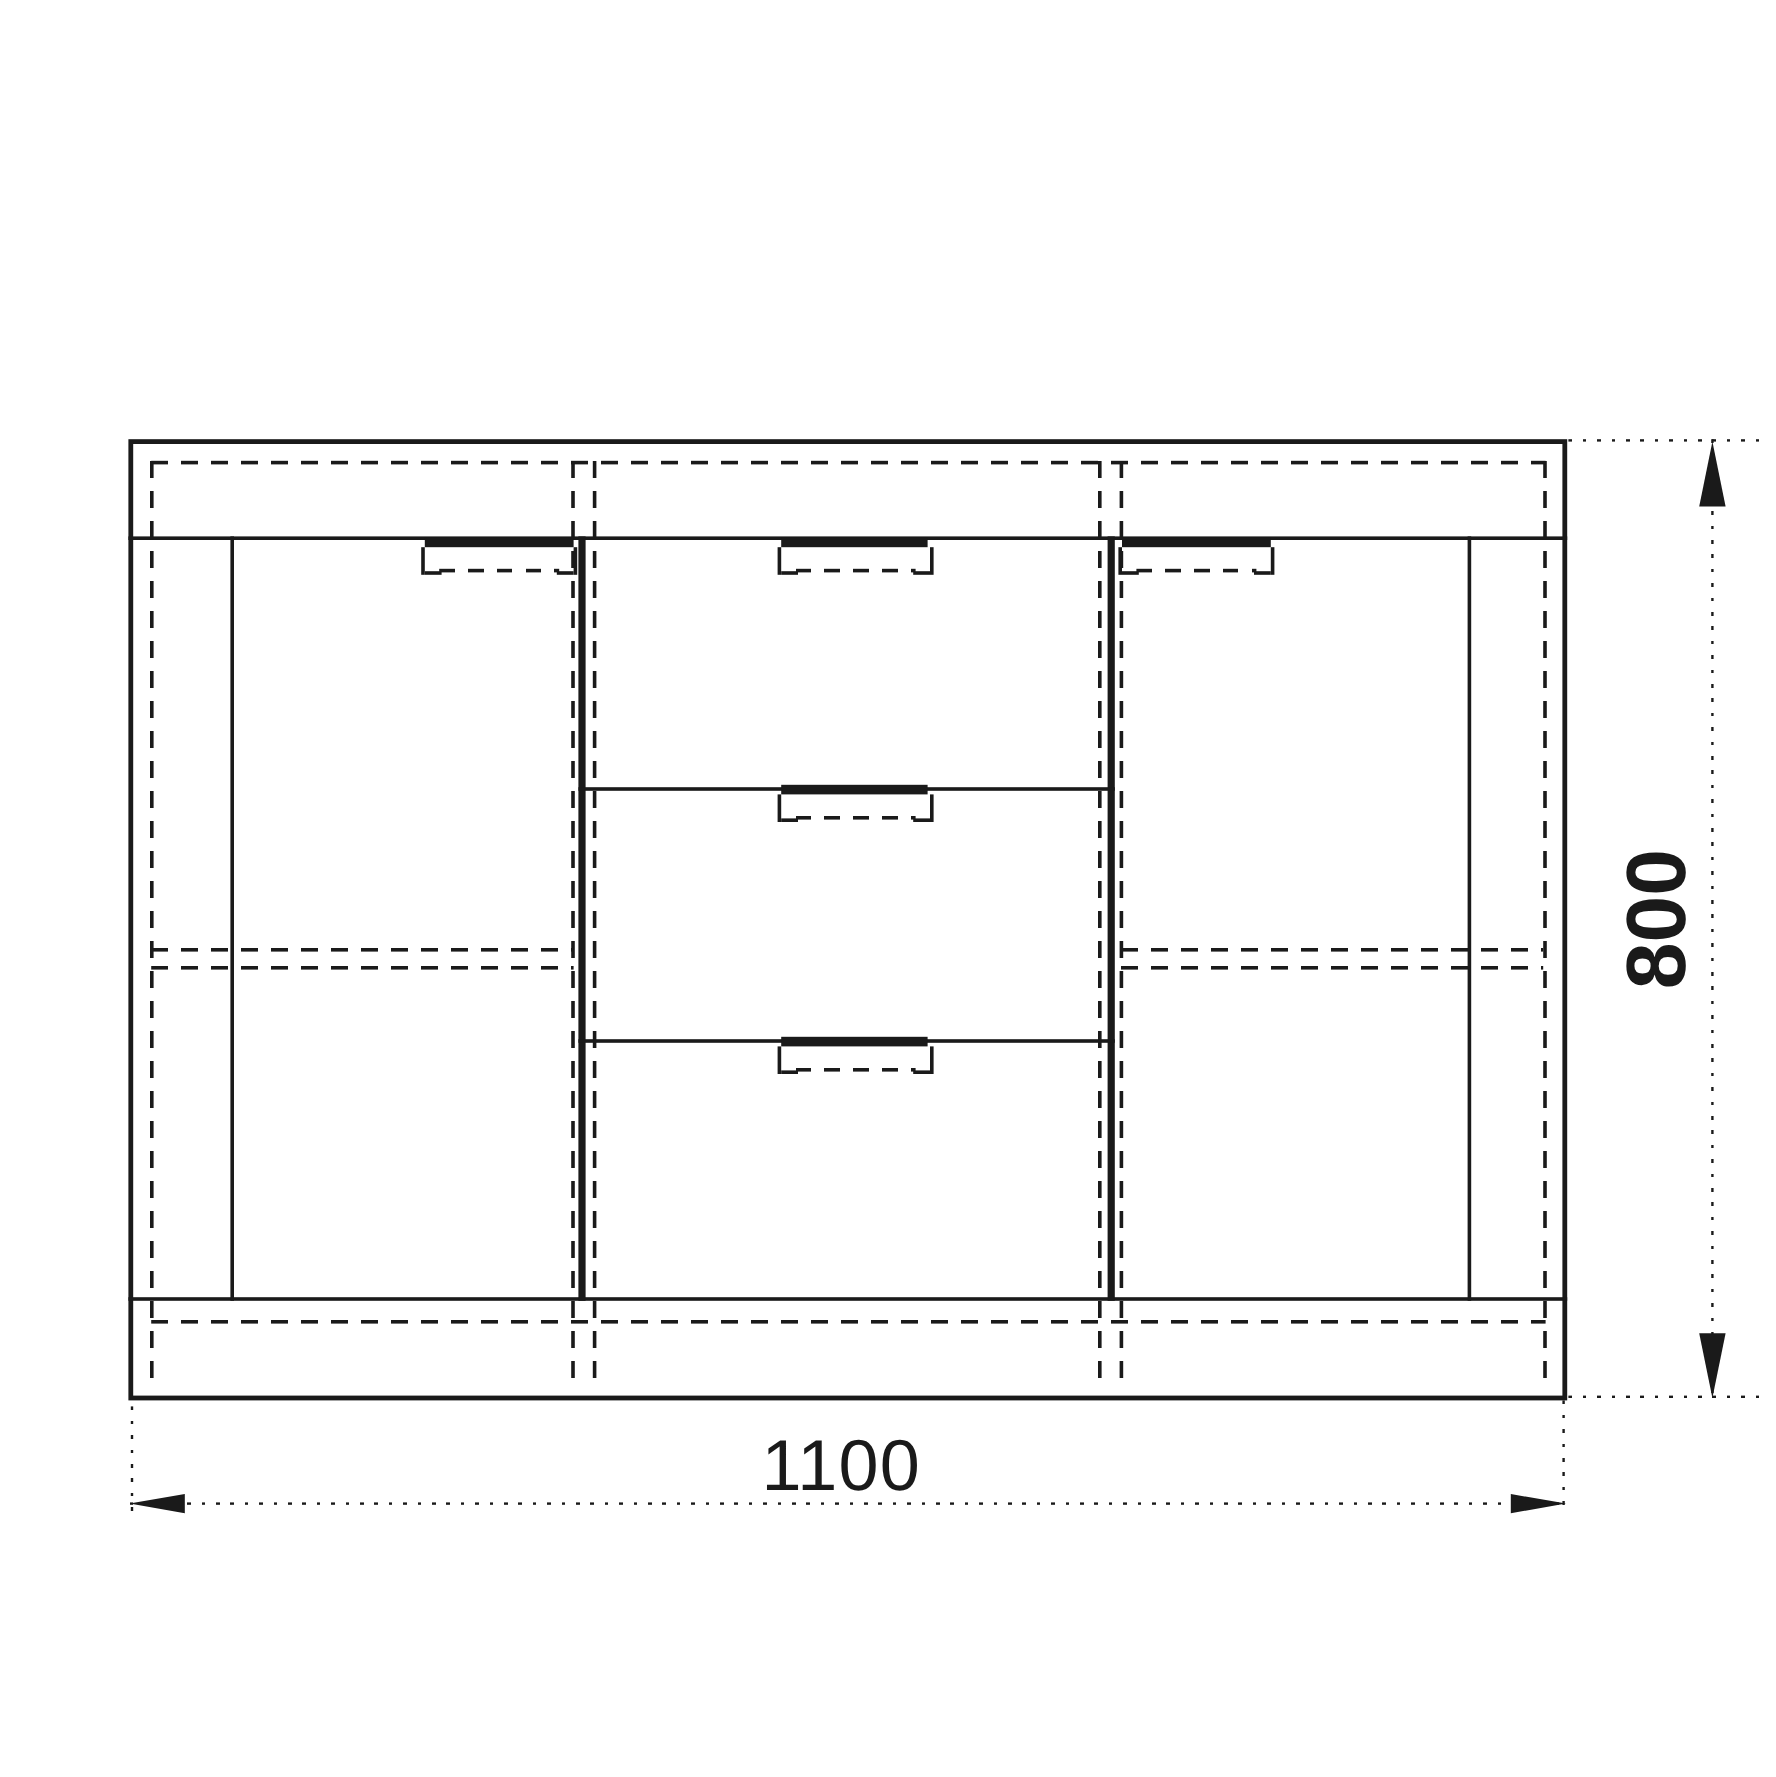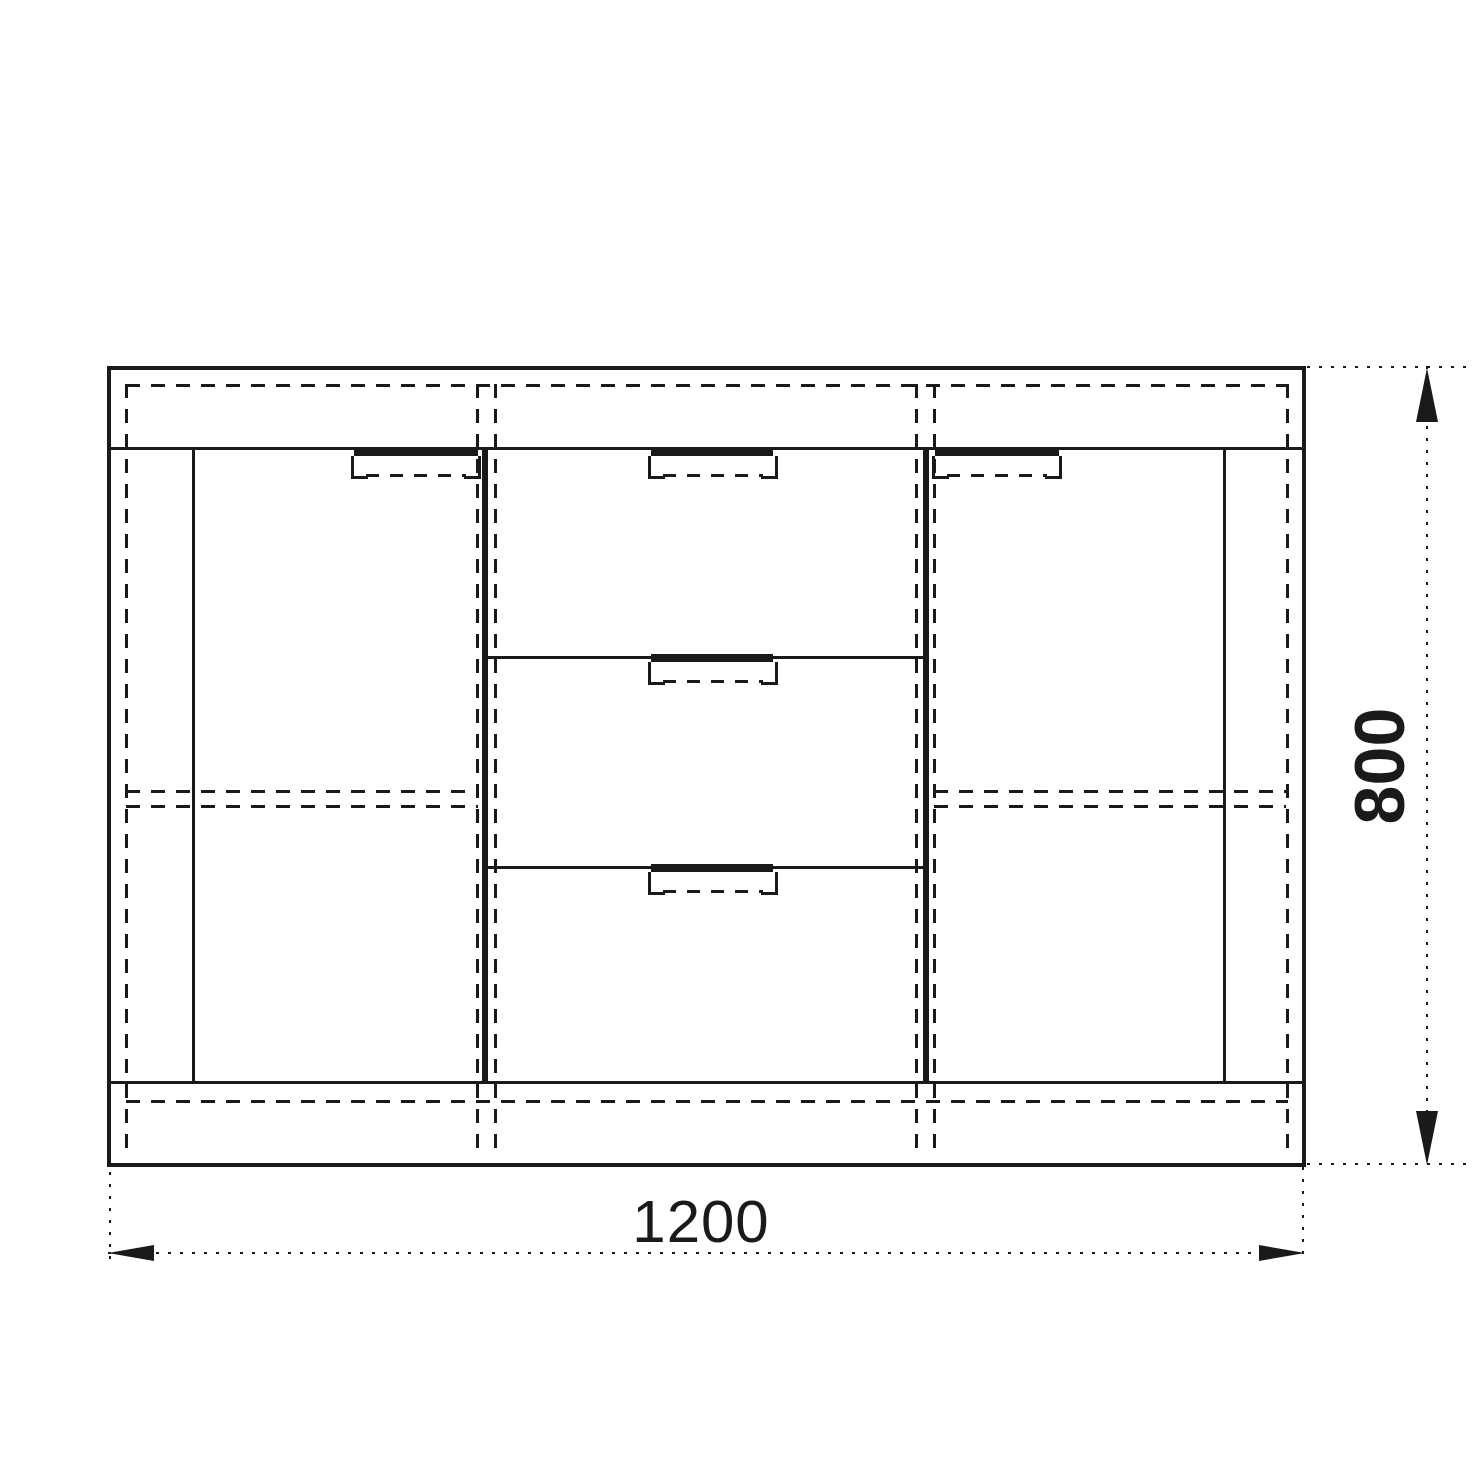--- a/index.html
+++ b/index.html
@@ -147,15 +147,15 @@
   <div class="abs dot-h ext-br"></div>
   <div class="abs arr arr-up"></div>
   <div class="abs arr arr-down"></div>
   <div class="abs lbl-height">800</div>
 
   <div class="abs dot-h hdim-line"></div>
   <div class="abs dot-v ext-bl"></div>
   <div class="abs dot-v ext-brr"></div>
   <div class="abs arr arr-left"></div>
   <div class="abs arr arr-right"></div>
-  <div class="abs lbl-width">1200</div>
+  <div class="abs lbl-width">1100</div>
 
 </div>
 
 </body></html>

